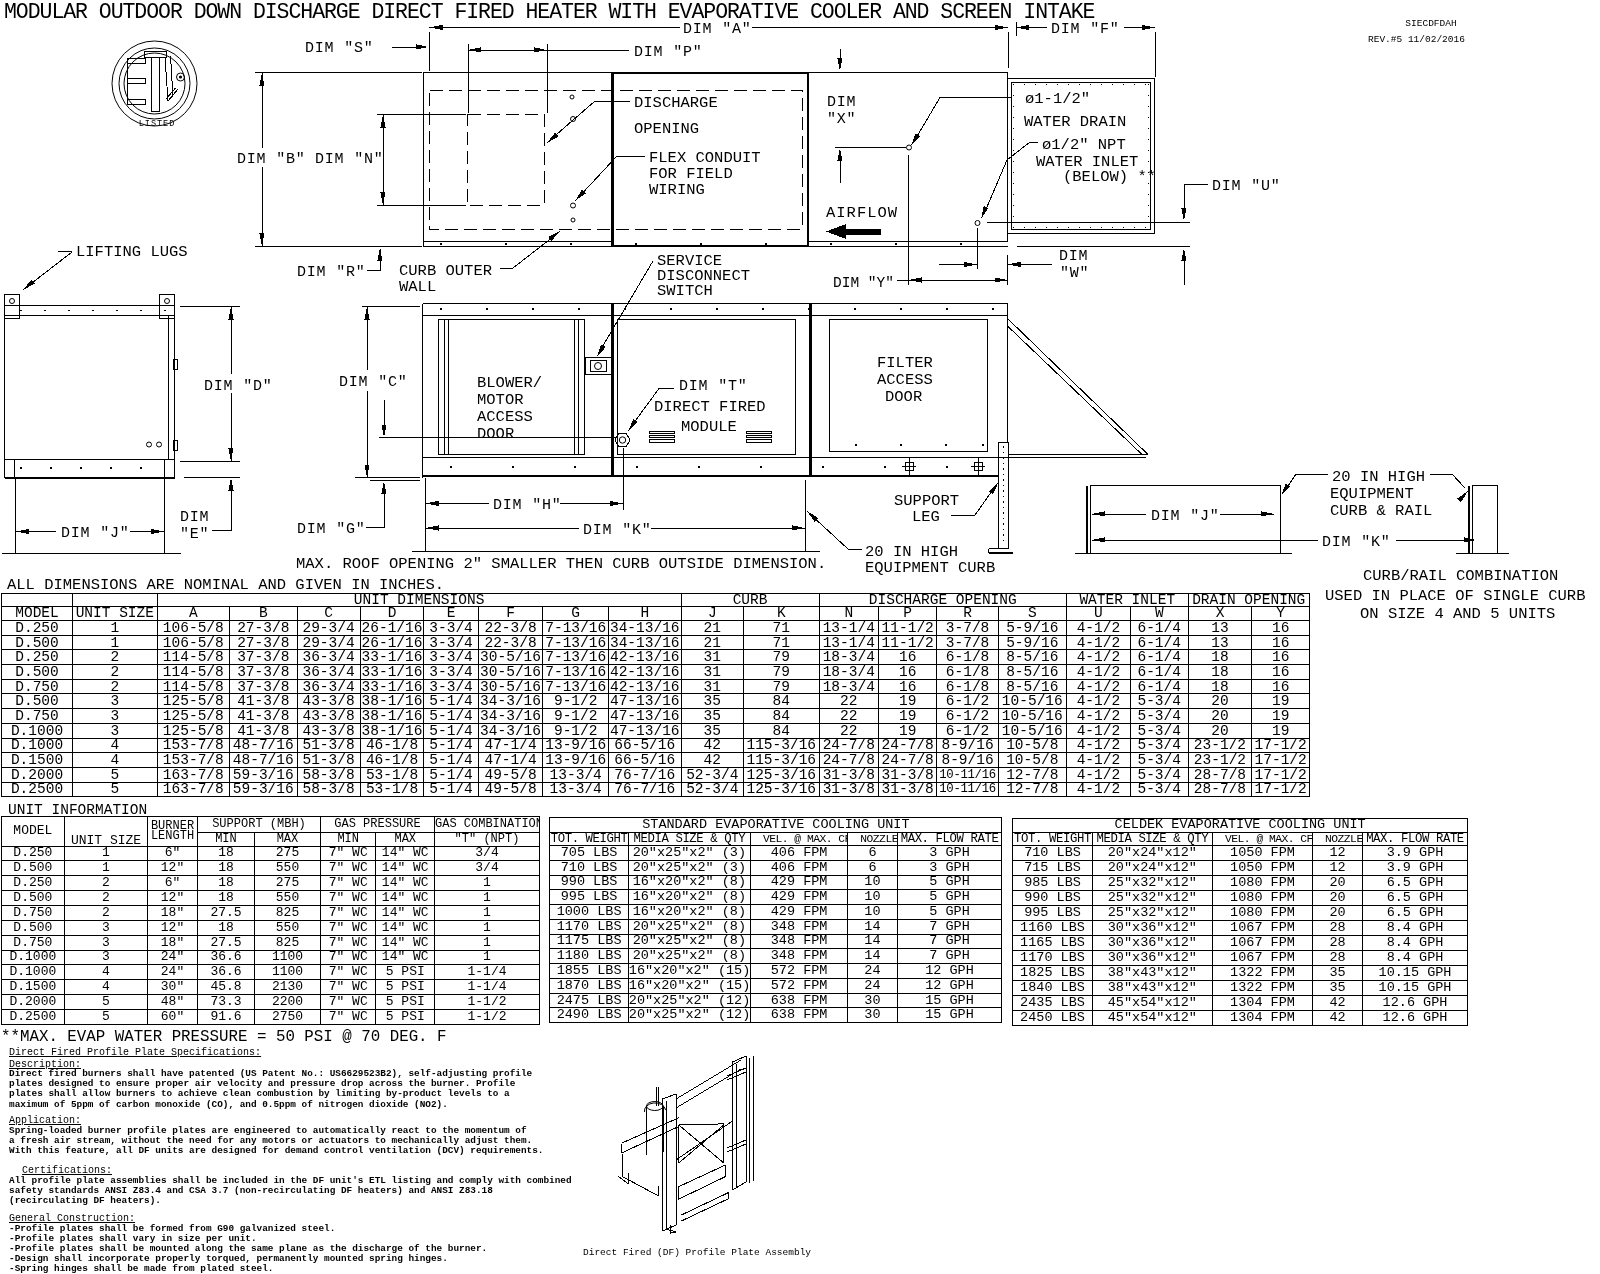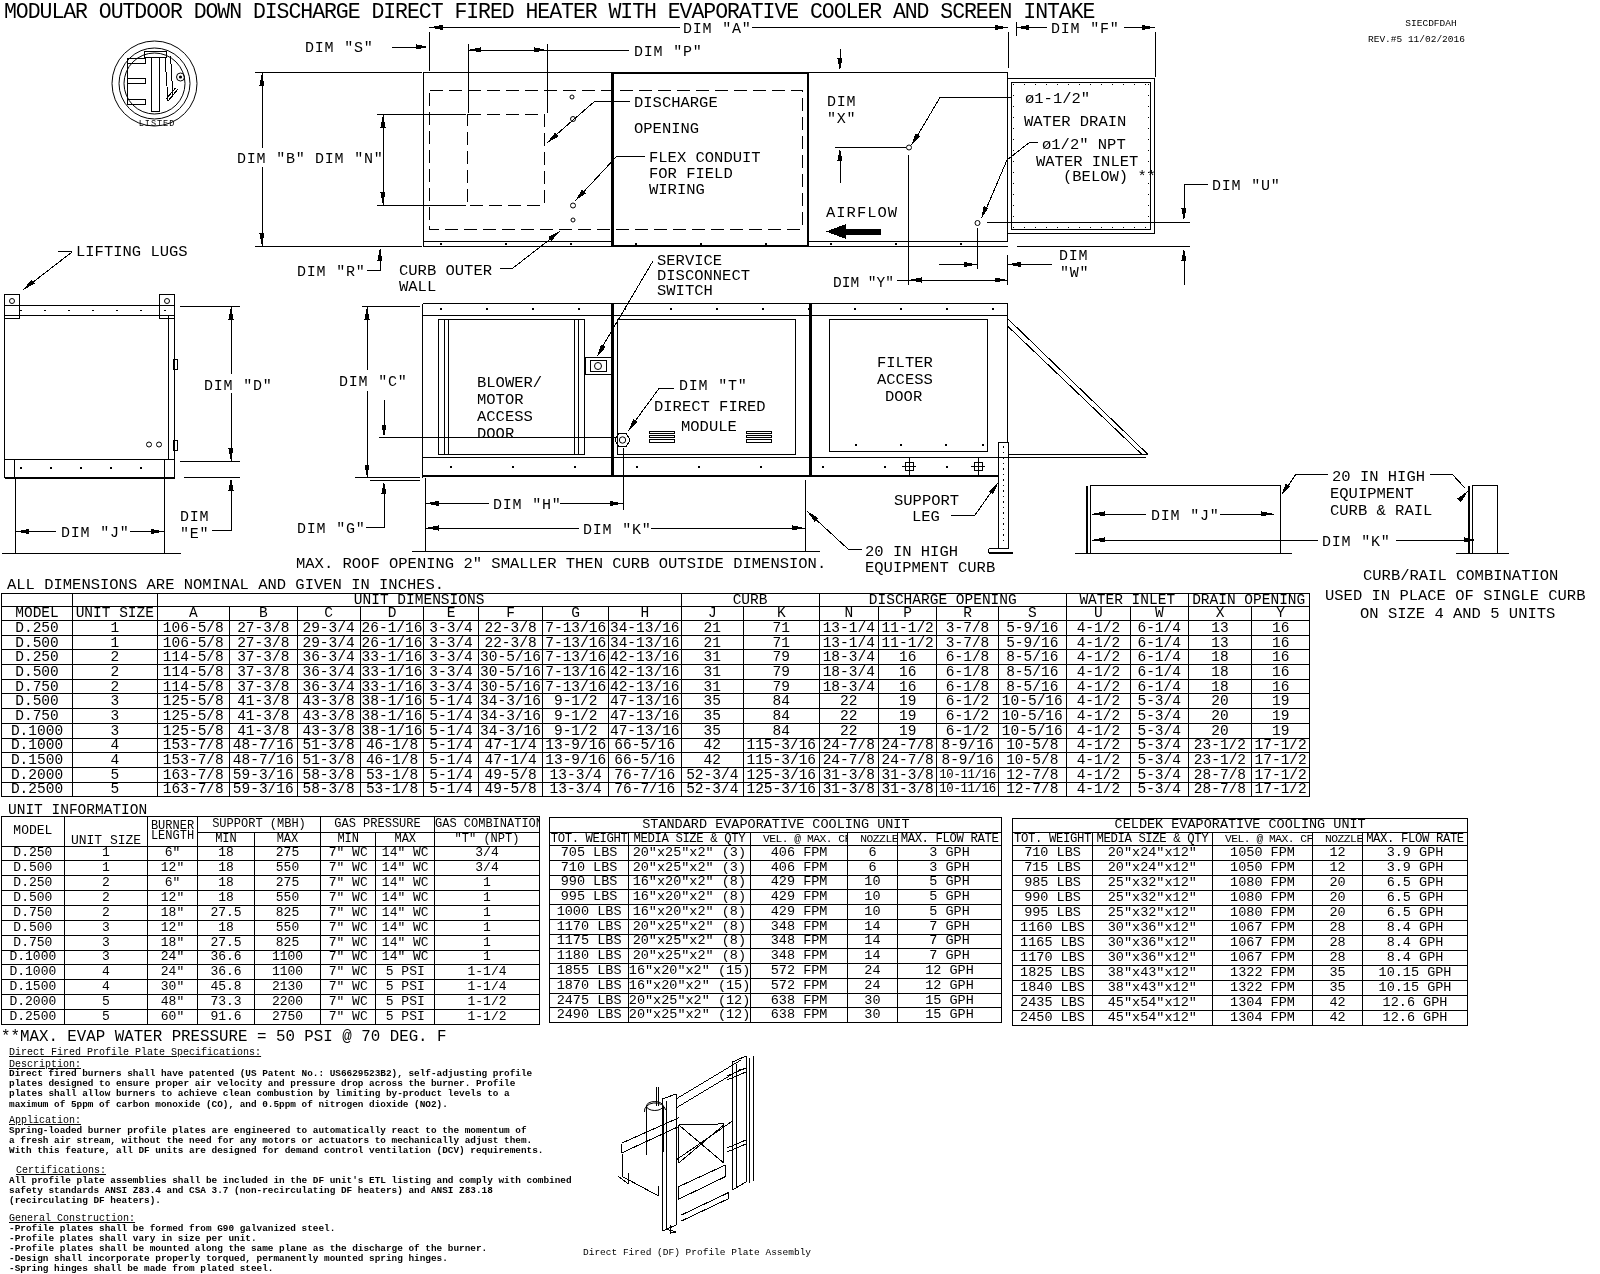--- a/index.html
+++ b/index.html
@@ -1180,17 +1180,17 @@
         </tr>
       </tbody>
     </table>
 <div class="blk" style="left:8px;top:802px;font-size:14.5px;">UNIT INFORMATION</div>
 <div class="blk" style="left:1px;top:1028px;font-size:15.8px;">**MAX. EVAP WATER PRESSURE = 50 PSI @ 70 DEG. F</div>
 <div class="blk h" style="left:9px;top:1047.5px;line-height:10.08px;"><div><span class="u">Direct Fired Profile Plate Specifications:</span></div></div>
 <div class="blk h" style="left:9px;top:1059.5px;line-height:10.08px;"><div><span class="u">Description:</span></div></div>
 <div class="blk p" style="left:9px;top:1069.3px;line-height:10.08px;"><div>Direct fired burners shall have patented (US Patent No.: US6629523B2), self-adjusting profile</div><div>plates designed to ensure proper air velocity and pressure drop across the burner. Profile</div><div>plates shall allow burners to achieve clean combustion by limiting by-product levels to a</div><div>maximum of 5ppm of carbon monoxide (CO), and 0.5ppm of nitrogen dioxide (NO2).</div></div>
 <div class="blk h" style="left:9px;top:1115.5px;line-height:10.08px;"><div><span class="u">Application:</span></div></div>
 <div class="blk p" style="left:9px;top:1126px;line-height:10.08px;"><div>Spring-loaded burner profile plates are engineered to automatically react to the momentum of</div><div>a fresh air stream, without the need for any motors or actuators to mechanically adjust them.</div><div>With this feature, all DF units are designed for demand control ventilation (DCV) requirements.</div></div>
-<div class="blk h" style="left:16px;top:1165.5px;line-height:10.08px;"><div><span class="u">Certifications:</span></div></div>
+<div class="blk h" style="left:22px;top:1165.5px;line-height:10.08px;"><div><span class="u">Certifications:</span></div></div>
 <div class="blk p" style="left:9px;top:1176px;line-height:10.08px;"><div>All profile plate assemblies shall be included in the DF unit's ETL listing and comply with combined</div><div>safety standards ANSI Z83.4 and CSA 3.7 (non-recirculating DF heaters) and ANSI Z83.18</div><div>(recirculating DF heaters).</div></div>
 <div class="blk h" style="left:9px;top:1213.5px;line-height:10.08px;"><div><span class="u">General Construction:</span></div></div>
 <div class="blk p" style="left:9px;top:1224px;line-height:10.08px;"><div>-Profile plates shall be formed from G90 galvanized steel.</div><div>-Profile plates shall vary in size per unit.</div><div>-Profile plates shall be mounted along the same plane as the discharge of the burner.</div><div>-Design shall incorporate properly torqued, permanently mounted spring hinges.</div><div>-Spring hinges shall be made from plated steel.</div></div>
 </div>
 
 </body></html>

